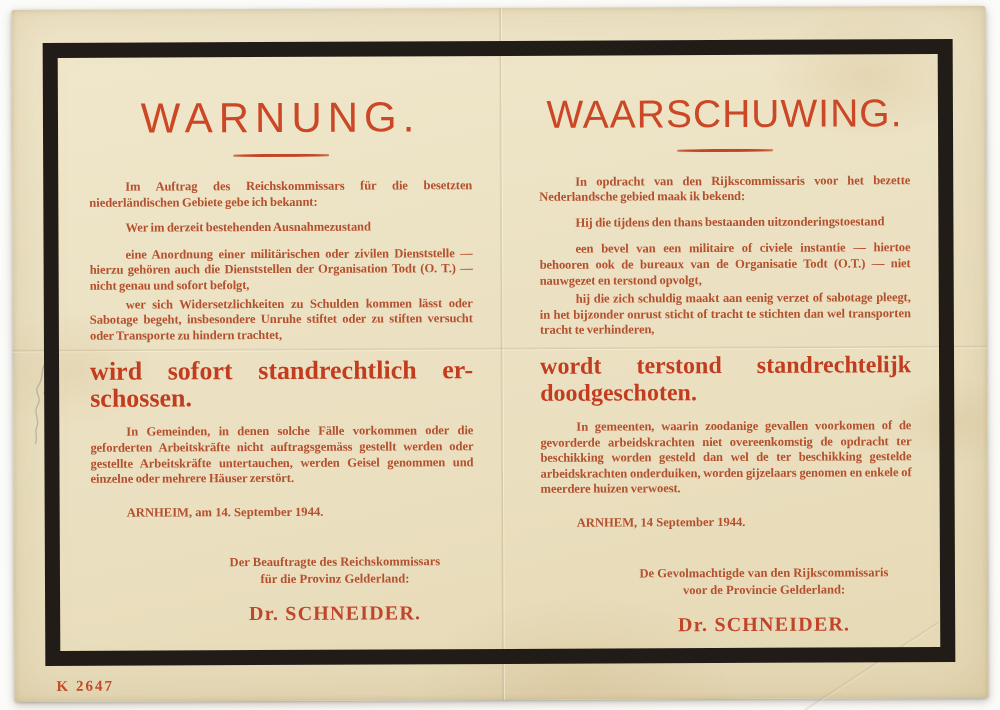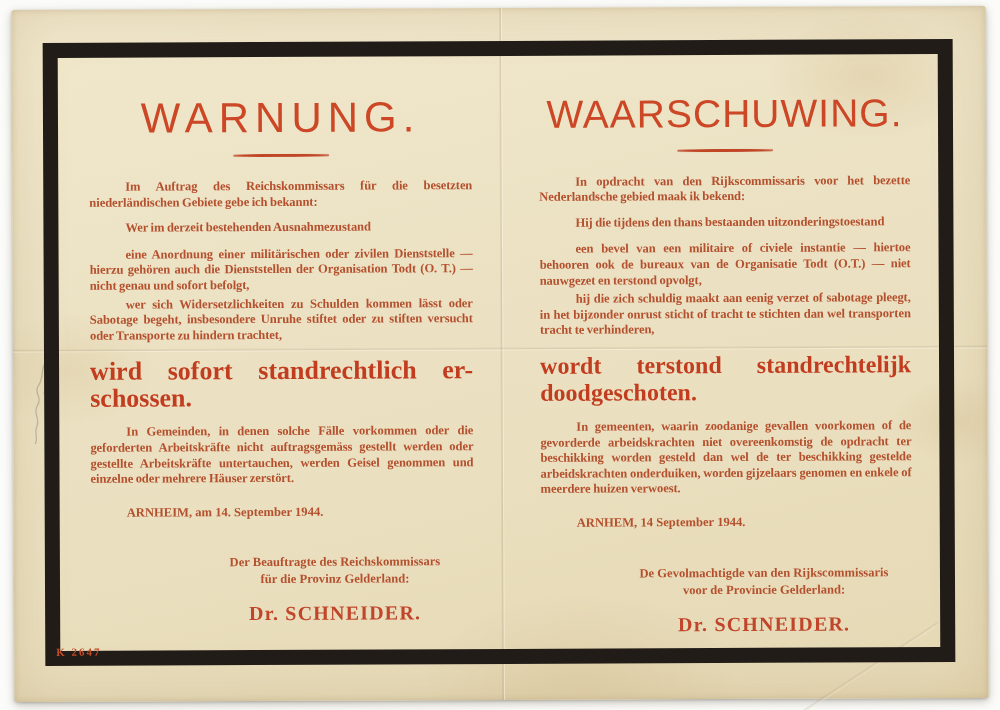--- a/index.html
+++ b/index.html
@@ -82,22 +82,22 @@
   .dateline{
     margin:18px 0 0 0;color:#b4502e;font-weight:700;
     font-size:12.6px;line-height:15.6px;text-indent:36px;
   }
   .sig{margin-top:34px;margin-left:auto;text-align:center;color:#b4502e;font-weight:700;}
   .col-de .sig{width:274px;margin-right:2px;}
   .col-nl .sig{width:308px;margin-right:-6px;}
   .sig-role span{display:block;font-size:12.6px;line-height:17px;}
   .sig-name{margin-top:14px;font-size:20px;letter-spacing:1.2px;color:#c0452a;}
   .print-code{
-    position:absolute;left:42px;top:636px;
-    font-size:11px;font-weight:700;letter-spacing:2px;color:#c34b28;
+    position:absolute;left:42px;top:668px;
+    font-size:15px;font-weight:700;letter-spacing:2px;color:#c34b28;
   }
 </style>
 </head>
 <body>
 
 <div class="paper">
   <div class="stains"></div>
   <div class="crease-v"></div>
   <div class="crease-h"></div>
   <div class="crease-d"></div>

